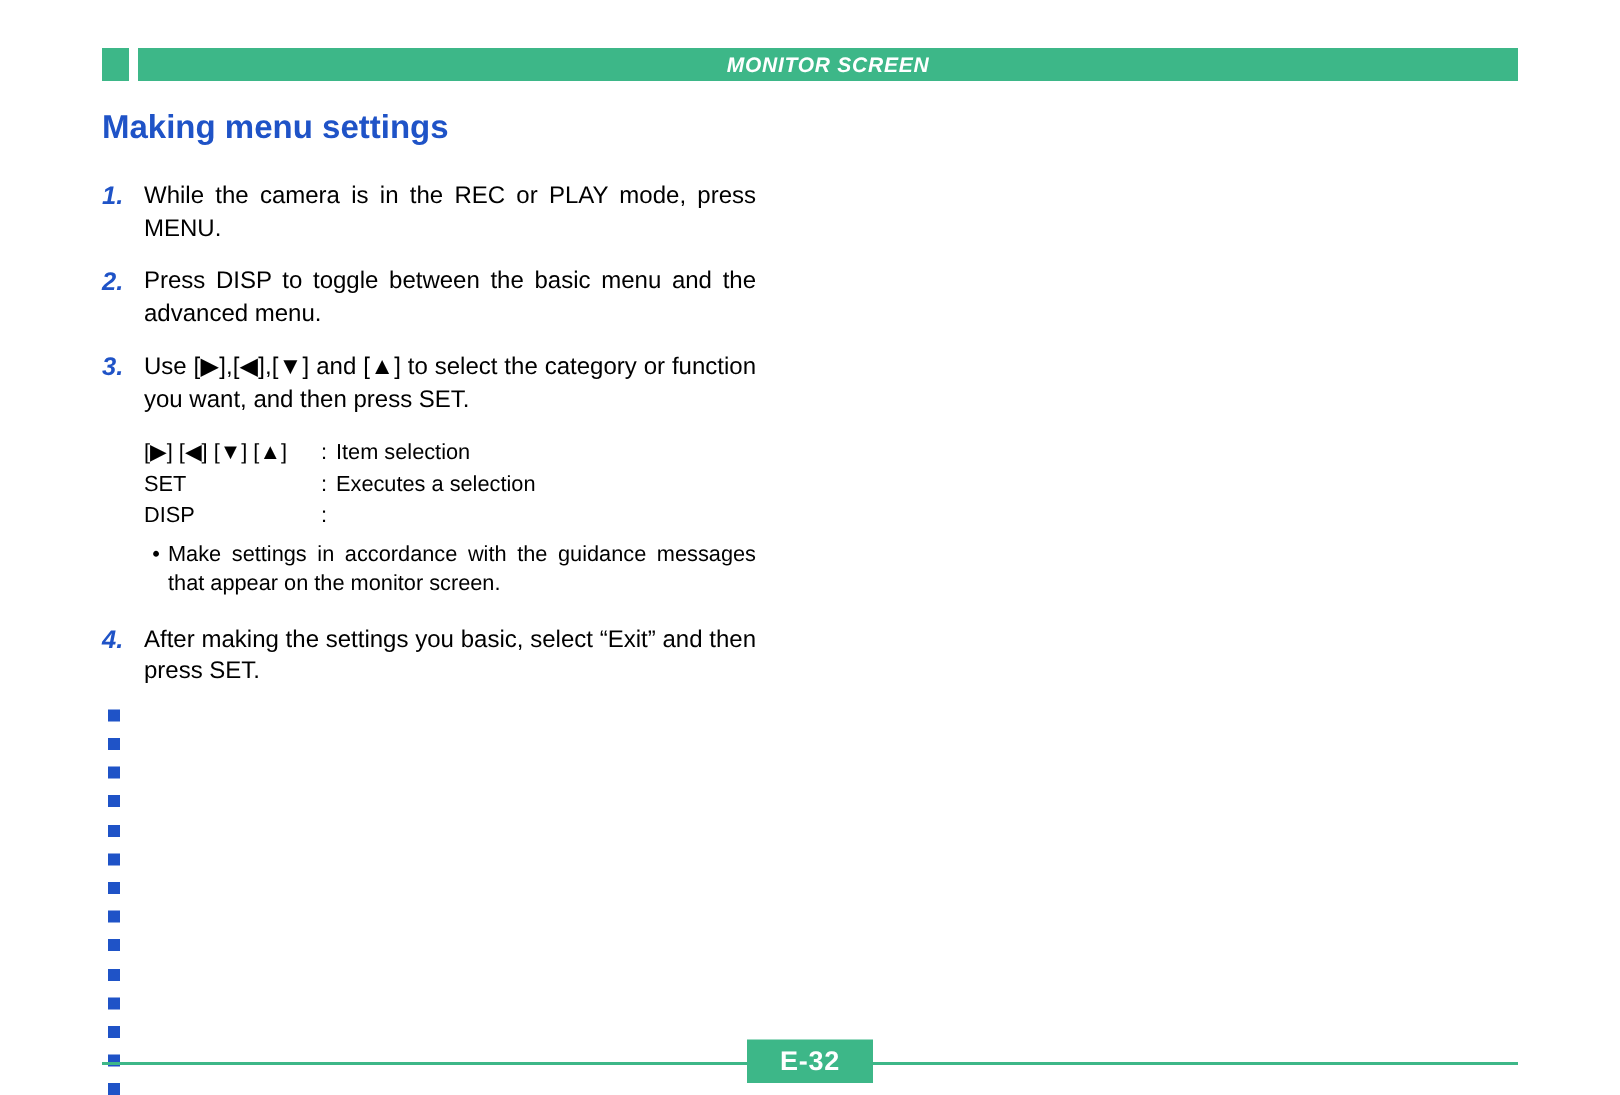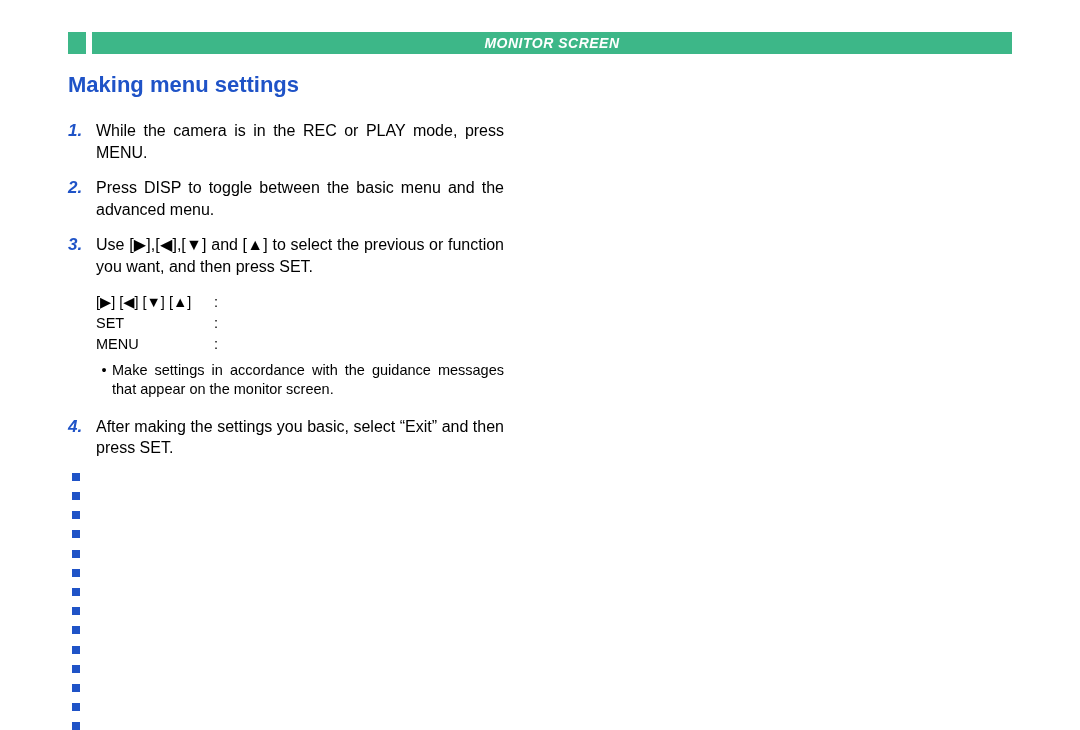--- a/index.html
+++ b/index.html
@@ -189,34 +189,36 @@
         <div class="step-text">While the camera is in the REC or PLAY mode, press MENU.</div>
       </div>
 
       <div class="step">
         <div class="step-num">2.</div>
         <div class="step-text">Press DISP to toggle between the basic menu and the advanced menu.</div>
       </div>
 
       <div class="step">
         <div class="step-num">3.</div>
-        <div class="step-text arrows">Use [▶],[◀],[▼] and [▲] to select the previous or function you want, and then press SET.</div>
+        <div class="step-text arrows">Use [▶],[◀],[▼] and [▲] to select the category or function you want, and then press SET.</div>
       </div>
 
       <div class="defs">
         <div class="def-row">
           <div class="def-key arrows">[▶] [◀] [▼] [▲]</div>
           <div class="def-sep">:</div>
+          <div class="def-val">Item selection</div>
         </div>
         <div class="def-row">
           <div class="def-key">SET</div>
           <div class="def-sep">:</div>
+          <div class="def-val">Executes a selection</div>
         </div>
         <div class="def-row">
-          <div class="def-key">MENU</div>
+          <div class="def-key">DISP</div>
           <div class="def-sep">:</div>
         </div>
       </div>
 
       <div class="bullet-row">
         <div class="bullet-dot">•</div>
         <div class="bullet-text">Make settings in accordance with the guidance messages that appear on the monitor screen.</div>
       </div>
 
       <div class="step">
@@ -257,14 +259,20 @@
       <div class="dot"></div>
       <div class="dot"></div>
       <div class="dot"></div>
       <div class="dot"></div>
     </div>
 
     <div class="right-col"></div>
 
   </div>
 
+  <div class="footer">
+    <div class="footer-label-wrap">
+      <div class="footer-label">E-32</div>
+    </div>
+    <div class="footer-line"></div>
+  </div>
 
 </div>
 
 </body></html>

